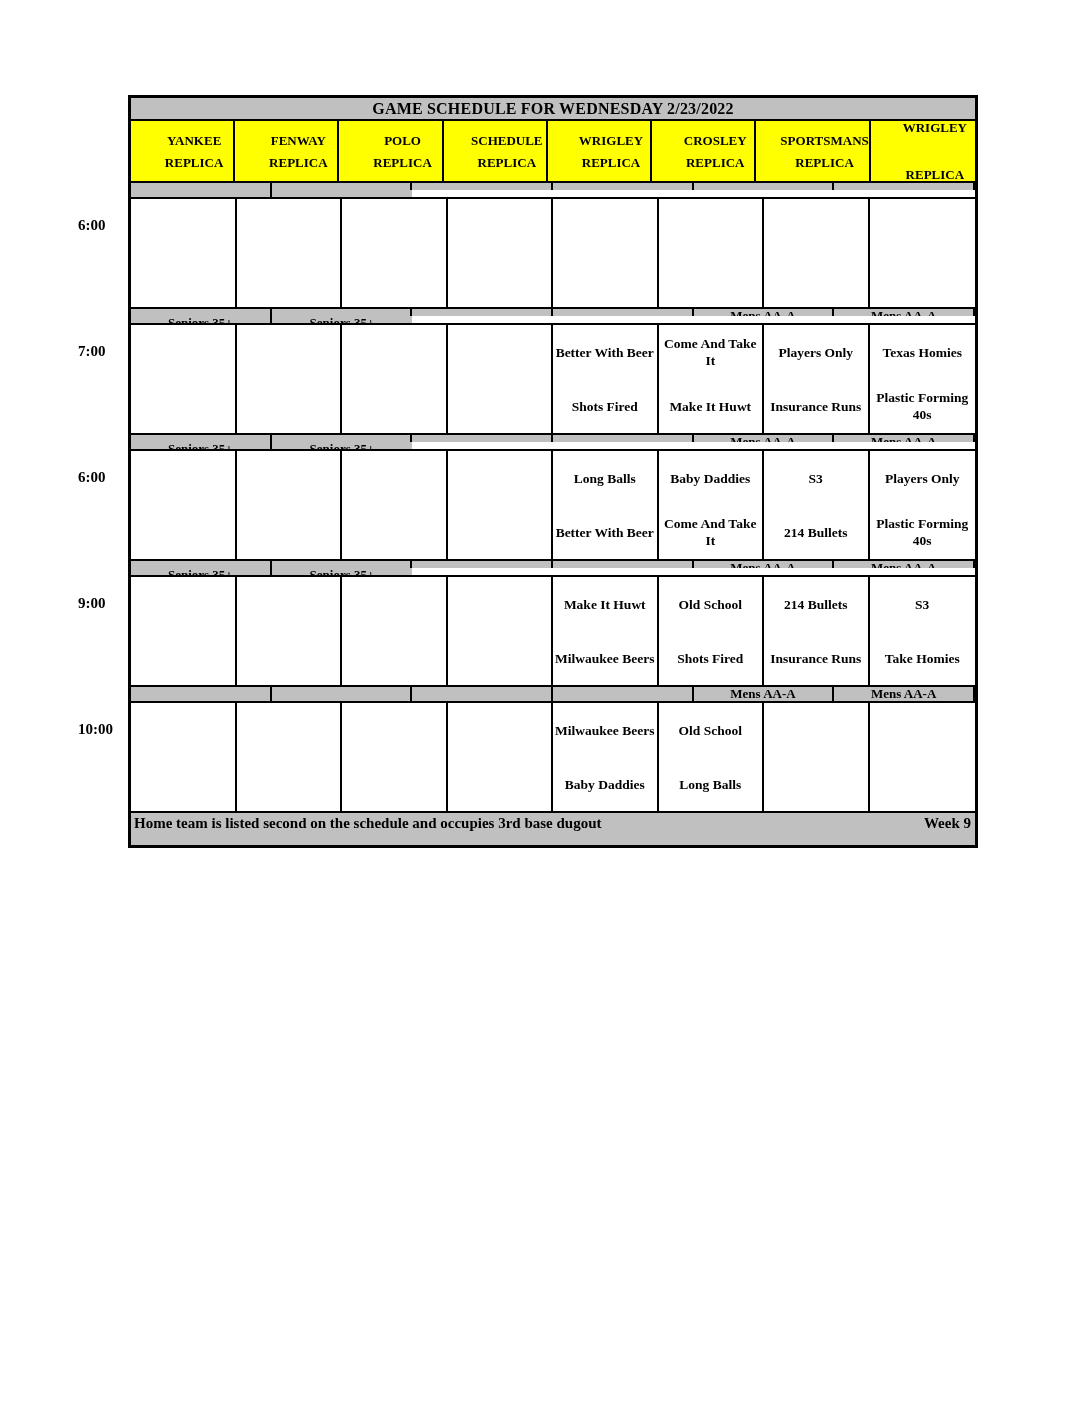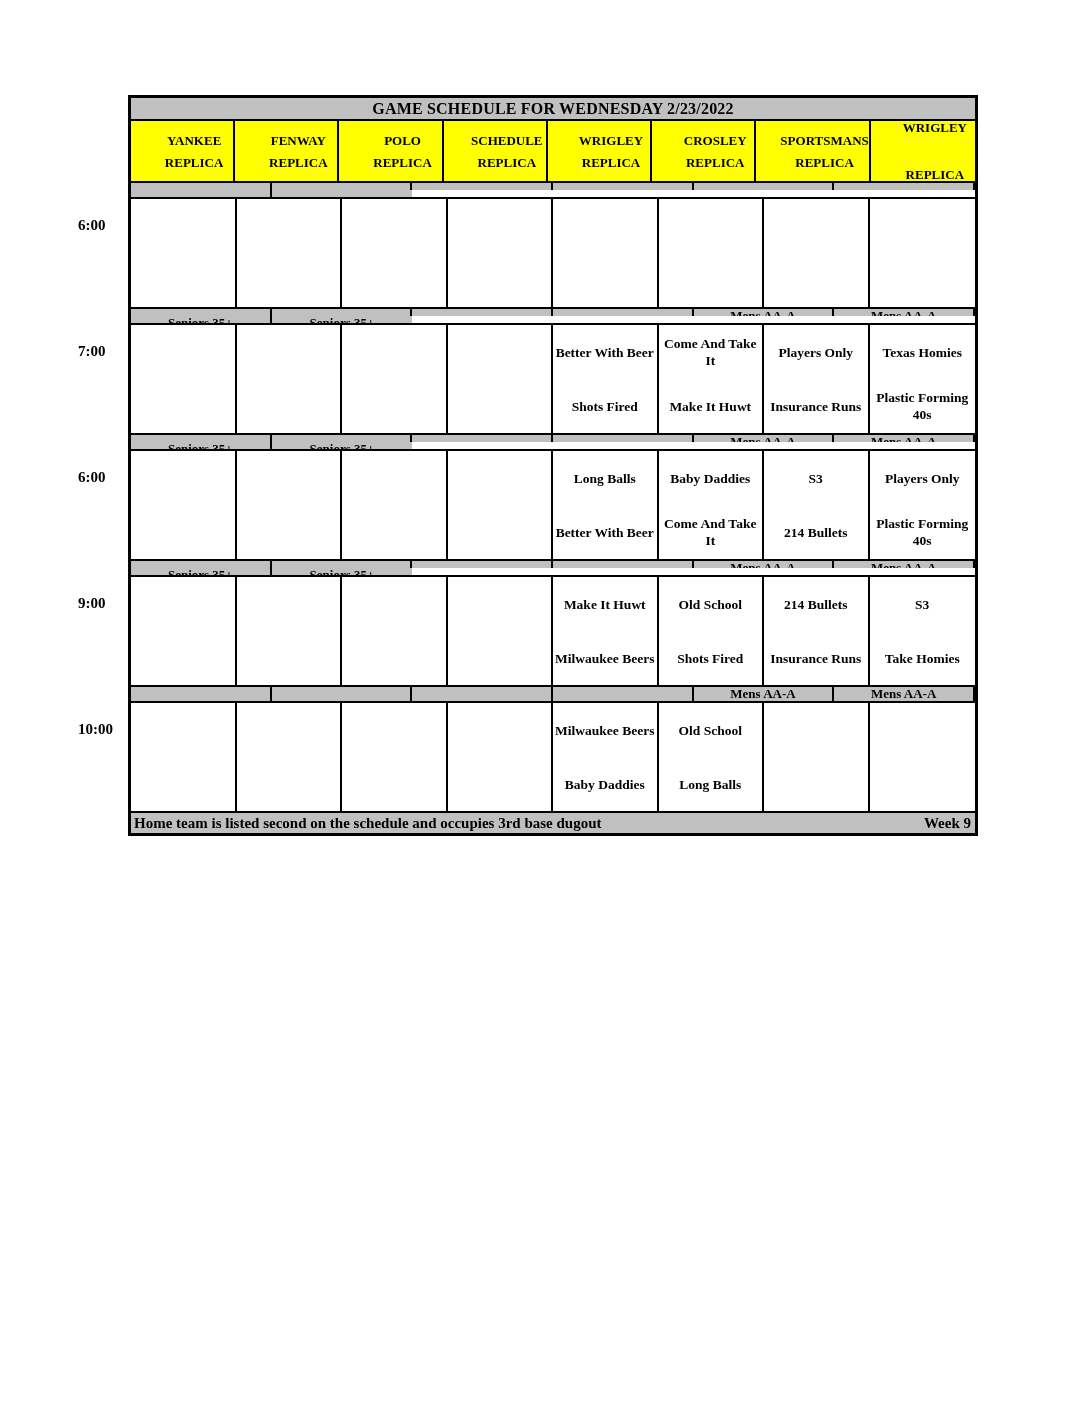--- a/index.html
+++ b/index.html
@@ -107,21 +107,21 @@
     line-height: 17px;
   }
   .footer-row {
     height: 20px;
     background: #c0c0c0;
     display: flex;
     justify-content: space-between;
     align-items: center;
     font-size: 15px;
     line-height: 20px;
-    padding: 0 4px 0 3px;
+    padding: 0 4px 12px 3px;
   }
 </style>
 </head>
 <body>
 
 <div class="page">
   <div class="schedule-table">
 
     <div class="title-row">GAME SCHEDULE FOR WEDNESDAY 2/23/2022</div>
 

